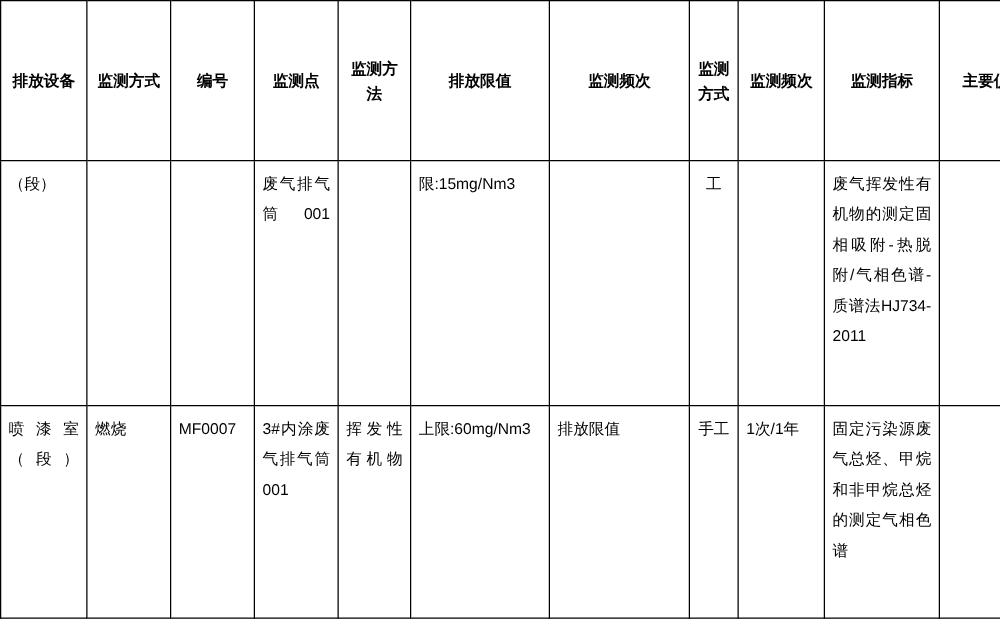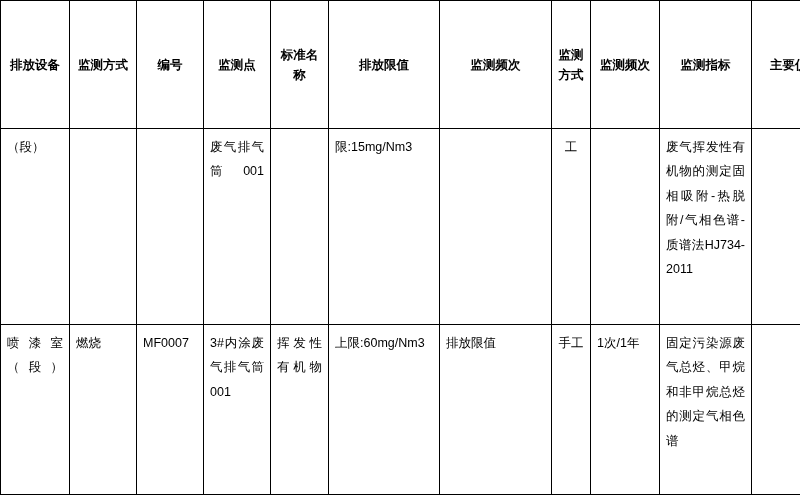--- a/index.html
+++ b/index.html
@@ -85,21 +85,21 @@
       <col style="width:69px">
       <col style="width:92px">
       <col style="width:87px">
     </colgroup>
     <thead>
       <tr>
         <th>排放设备</th>
         <th>监测方式</th>
         <th>编号</th>
         <th>监测点</th>
-        <th>标准名称</th>
+        <th>监测方法</th>
         <th>排放限值</th>
         <th>监测频次</th>
         <th class="narrow">监测方式</th>
         <th>监测频次</th>
         <th>监测指标</th>
         <th>主要仪器</th>
       </tr>
     </thead>
     <tbody>
       <tr class="row-a">

